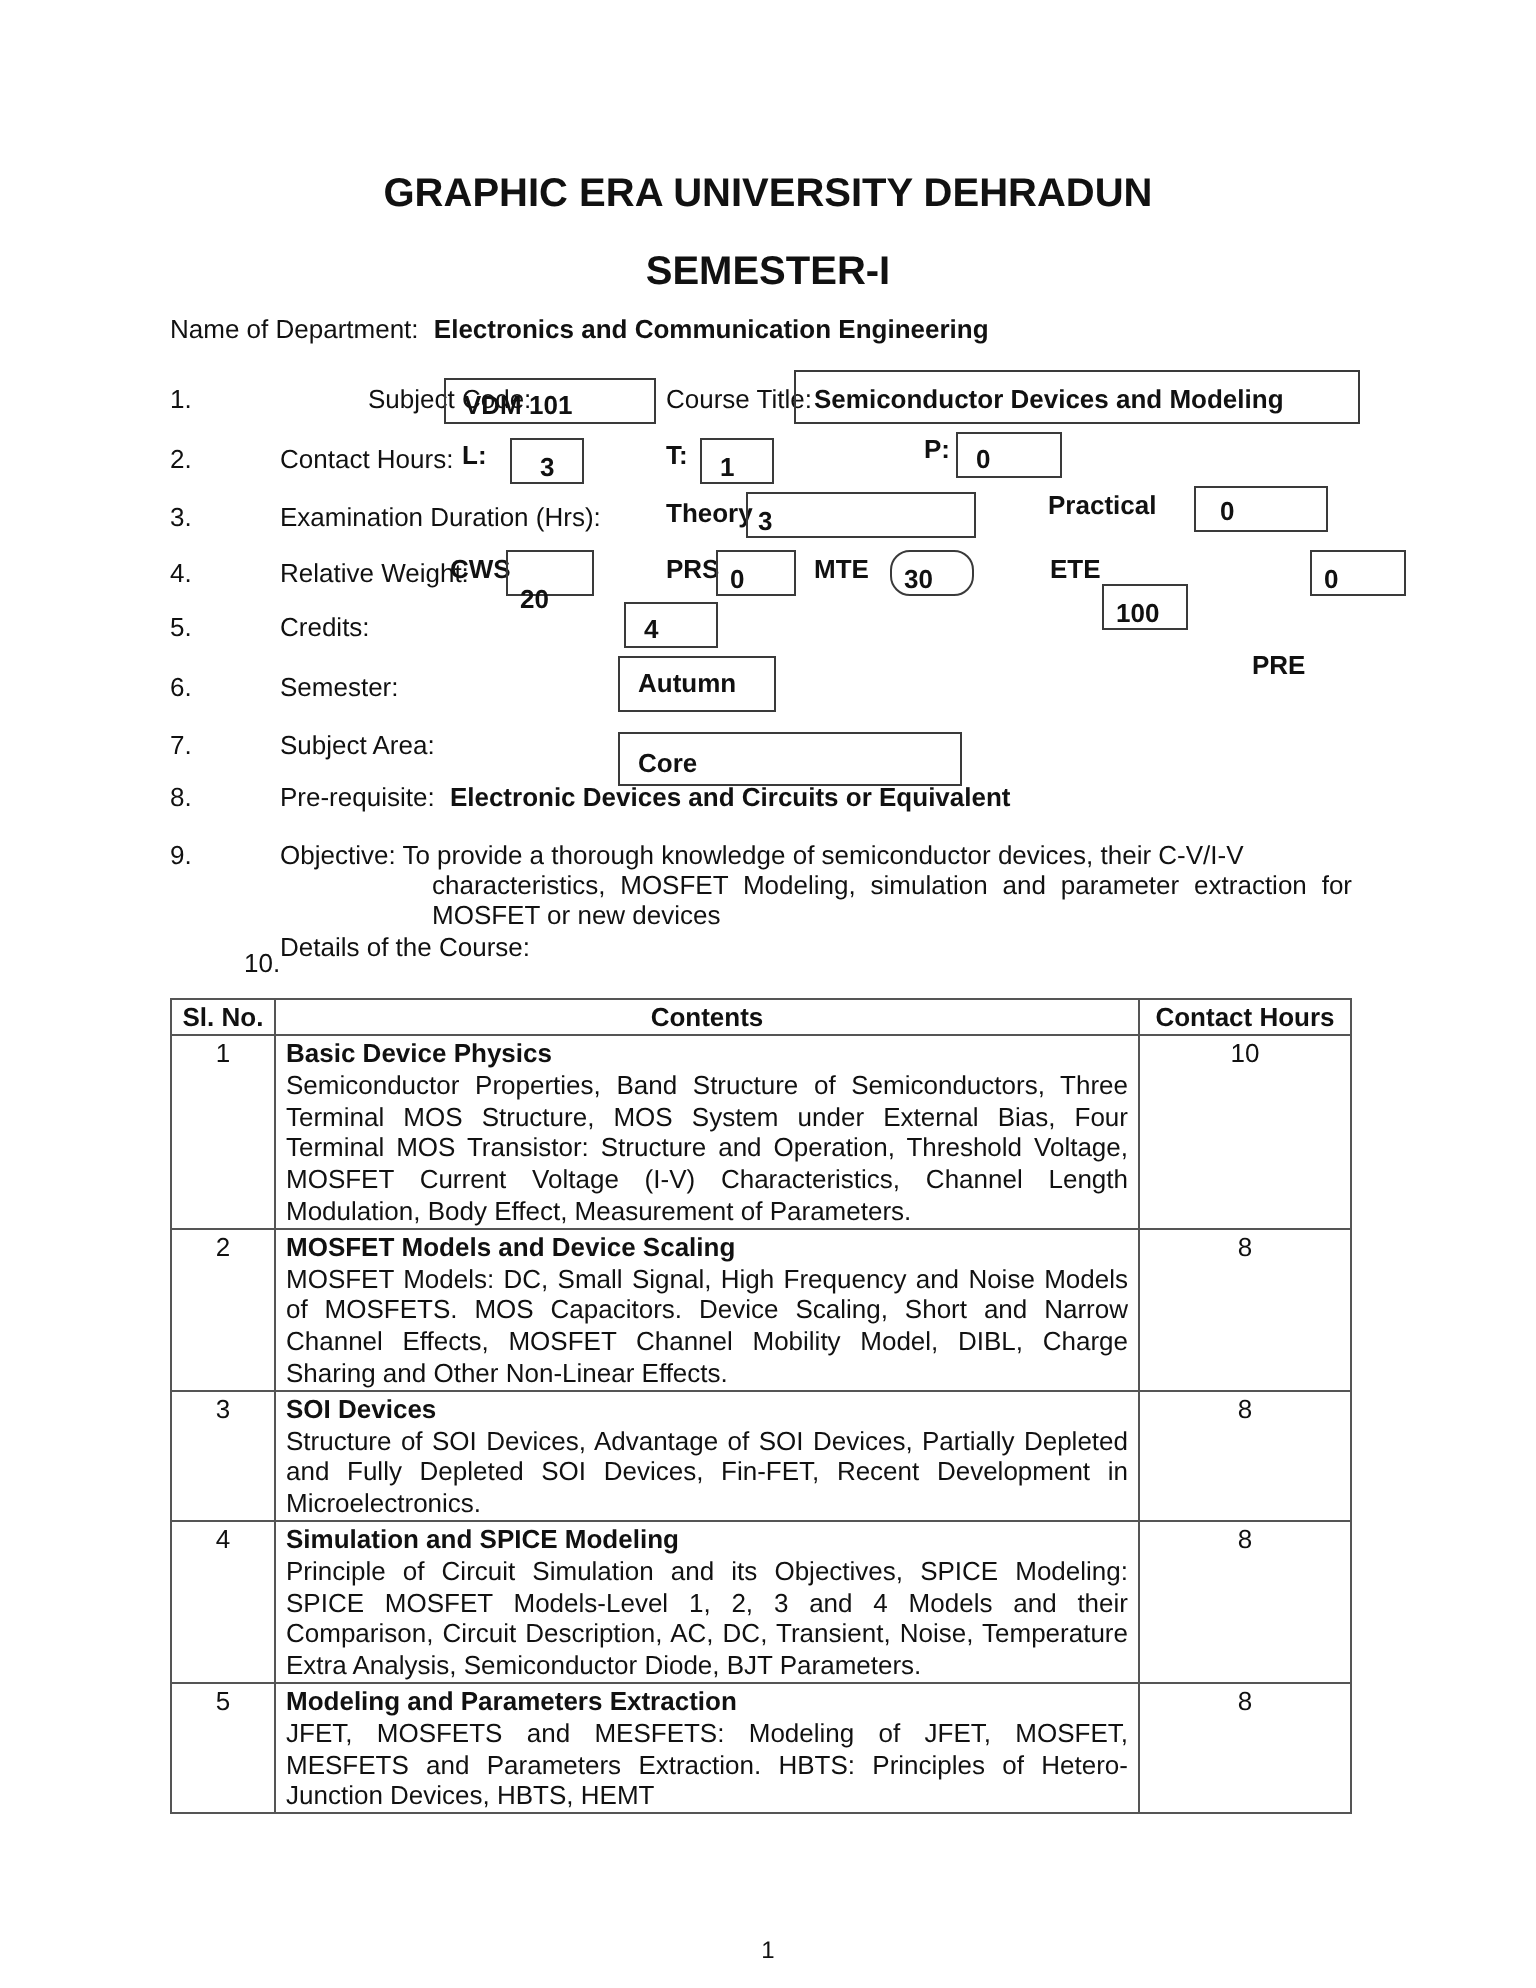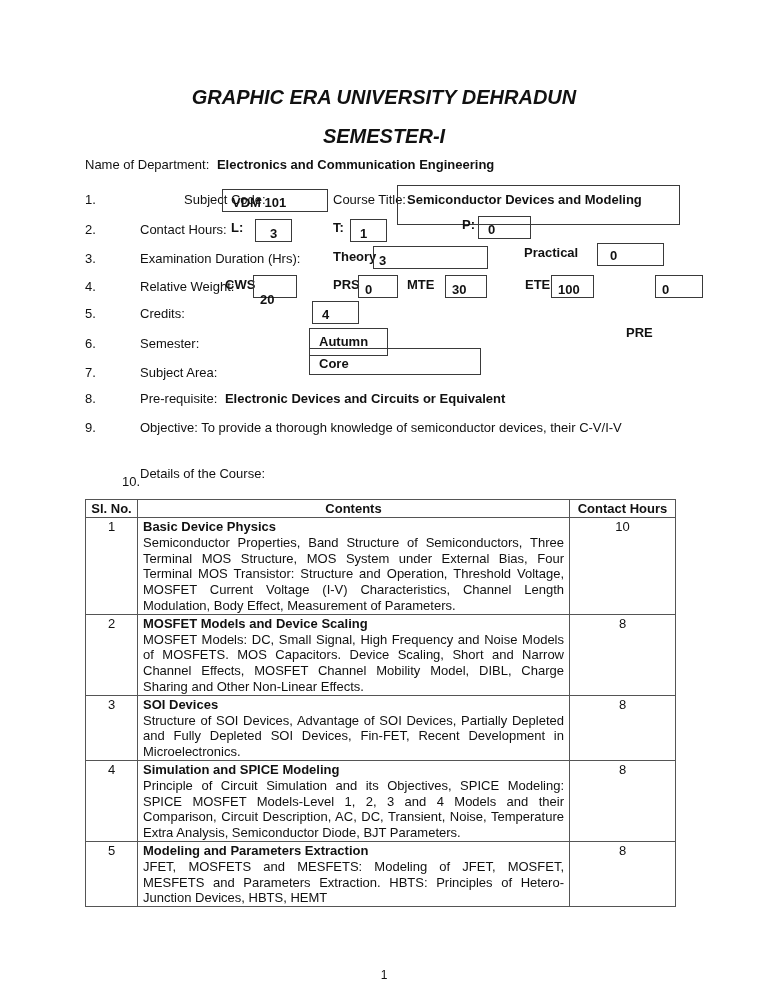--- a/index.html
+++ b/index.html
@@ -1,19 +1,19 @@
 <!DOCTYPE html>
 <html><head>
 <meta charset="utf-8">
 <style>
   html, body { margin: 0; padding: 0; background: #ffffff; }
   body { width: 768px; height: 994px; position: relative; overflow: hidden;
          font-family: "Liberation Sans", sans-serif; color: #111; font-size: 13px; }
   .abs { position: absolute; white-space: nowrap; }
-  .title { left: 0; width: 768px; text-align: center; font-weight: bold; font-size: 20px; font-style: italic; }
+  .title { left: 0; width: 768px; text-align: center; font-weight: bold; font-size: 20px; }
   .num { left: 85px; }
   .lbl { left: 140px; }
   .b { font-weight: bold; text-align: right; }
   .box { position: absolute; border: 1.5px solid #3a3a3a; box-sizing: border-box;
          font-weight: bold; padding: 4px 0 0 9px; font-size: 13px; white-space: nowrap; }
   .objective { left: 140px; width: 536px; line-height: 15px; }
   .obj-indent { display:block; margin-left: 76px; text-align: justify; text-align-last: left; }
   table.course { position: absolute; left: 85px; top: 499px; width: 591px;
                  border-collapse: collapse; font-size: 13px; }
   table.course td, table.course th { border: 1.3px solid #555; vertical-align: top; padding: 1px 5px 0 5px; }
@@ -32,21 +32,21 @@
 
 <div class="abs" style="left:85px; top:157px;">
   <span>Name of Department:</span>
   <span class="b" style="margin-left:4px;">Electronics and Communication Engineering</span>
 </div>
 
 <div class="abs num" style="top:192px;">1.</div>
 <div class="abs lbl" style="top:192px;margin-left:44px;">Subject Code:</div>
 <div class="box" style="left:222px; top:189px; width:106px; height:23px; padding-top:5px;">VDM 101</div>
 <div class="abs" style="left:333px; top:192px;">Course Title:</div>
-<div class="box" style="left:397px; top:185px; width:283px; height:40px; padding-top:6px;">Semiconductor Devices and Modeling</div>
+<div class="box" style="left:397px; top:185px; width:283px; height:27px; padding-top:6px;">Semiconductor Devices and Modeling</div>
 
 <div class="abs num" style="top:222px;">2.</div>
 <div class="abs lbl" style="top:222px;">Contact Hours:</div>
 <div class="abs b" style="left:231px; top:220px;">L:</div>
 <div class="box" style="left:255px; top:219px; width:37px; height:23px; padding-top:6px; padding-left:14px;">3</div>
 <div class="abs b" style="left:333px; top:220px;">T:</div>
 <div class="box" style="left:350px; top:219px; width:37px; height:23px; padding-top:6px;">1</div>
 <div class="abs b" style="left:462px; top:217px;">P:</div>
 <div class="box" style="left:478px; top:216px; width:53px; height:23px; padding-top:5px;">0</div>
 
@@ -57,48 +57,49 @@
 <div class="abs b" style="left:524px; top:245px;">Practical</div>
 <div class="box" style="left:597px; top:243px; width:67px; height:23px; padding-top:4px; padding-left:12px;">0</div>
 
 <div class="abs num" style="top:279px;">4.</div>
 <div class="abs lbl" style="top:279px;">Relative Weight:</div>
 <div class="abs b" style="left:225px; top:277px;">CWS</div>
 <div class="box" style="left:253px; top:275px; width:44px; height:23px; padding-top:16px; padding-left:6px;">20</div>
 <div class="abs b" style="left:333px; top:277px;">PRS</div>
 <div class="box" style="left:358px; top:275px; width:40px; height:23px; padding-top:6px; padding-left:6px;">0</div>
 <div class="abs b" style="left:407px; top:277px;">MTE</div>
-<div class="box" style="left:445px; top:275px; width:42px; height:23px; padding-top:6px; padding-left:6px;">30</div>
+<div class="box" style="left:445px; top:275px; width:42px; height:23px; padding-top:6px; padding-left:6px;border-radius:10px;">30</div>
 <div class="abs b" style="left:525px; top:277px;">ETE</div>
-<div class="box" style="left:551px; top:275px; width:43px; height:23px; padding-top:6px; padding-left:6px;">100</div>
+<div class="box" style="left:551px; top:292px; width:43px; height:23px; padding-top:6px; padding-left:6px;">100</div>
 <div class="abs b" style="left:626px; top:277px;margin-top:48px;">PRE</div>
 <div class="box" style="left:655px; top:275px; width:48px; height:23px; padding-top:6px; padding-left:6px;">0</div>
 
 <div class="abs num" style="top:306px;">5.</div>
 <div class="abs lbl" style="top:306px;">Credits:</div>
 <div class="box" style="left:312px; top:301px; width:47px; height:23px; padding-top:5px;">4</div>
 
 <div class="abs num" style="top:336px;">6.</div>
 <div class="abs lbl" style="top:336px;">Semester:</div>
 <div class="box" style="left:309px; top:328px; width:79px; height:28px; padding-top:5px;">Autumn</div>
 
 <div class="abs num" style="top:365px;">7.</div>
 <div class="abs lbl" style="top:365px;">Subject Area:</div>
-<div class="box" style="left:309px; top:348px; width:172px; height:27px; padding-top:7px;">Core</div>
+<div class="box" style="left:309px; top:366px; width:172px; height:27px; padding-top:7px;">Core</div>
 
 <div class="abs num" style="top:391px;">8.</div>
 <div class="abs lbl" style="top:391px;">
   <span>Pre-requisite:</span>
   <span class="b" style="margin-left:4px;">Electronic Devices and Circuits or Equivalent</span>
 </div>
 
 <div class="abs num" style="top:420px;">9.</div>
 <div class="abs objective" style="top:420px; white-space:normal;">
   <span>Objective:</span>
   <span>To provide a thorough knowledge of semiconductor devices, their C-V/I-V</span>
+  <span class="obj-indent">characteristics, MOSFET Modeling, simulation and parameter extraction for MOSFET or new devices</span>
 </div>
 
 <div class="abs num" style="top:474px;margin-left:37px;">10.</div>
 <div class="abs lbl" style="top:466px;">Details of the Course:</div>
 
 <table class="course">
   <thead>
     <tr>
       <th class="c-no">Sl. No.</th>
       <th>Contents</th>

